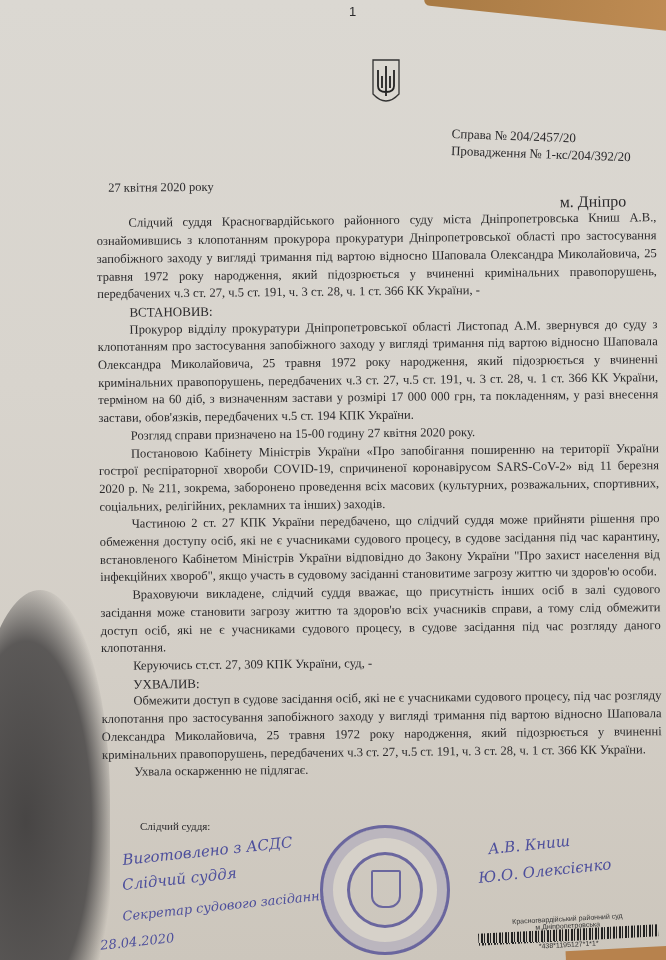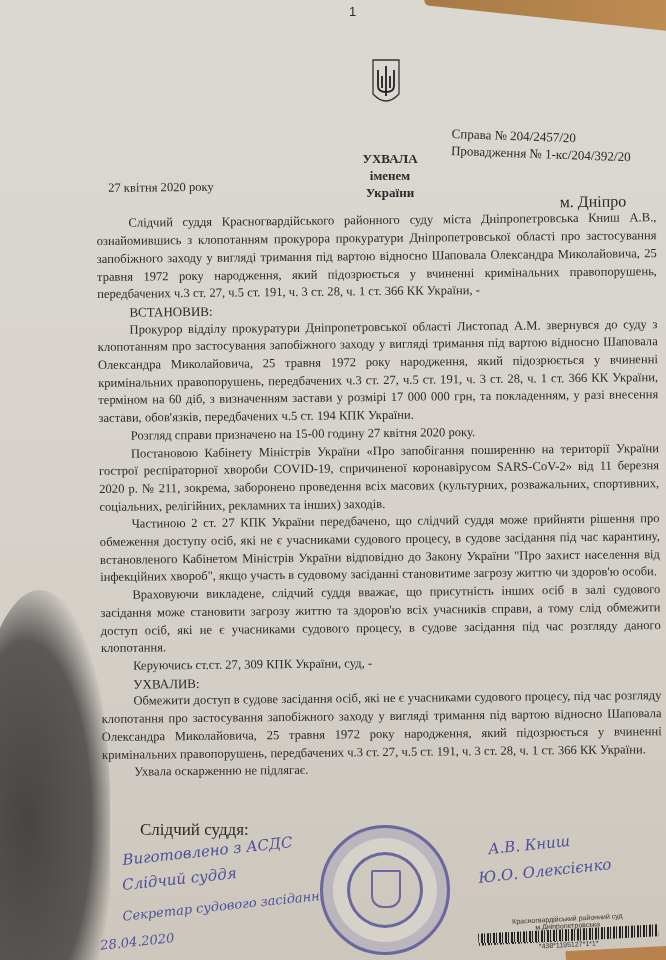--- a/index.html
+++ b/index.html
@@ -17,21 +17,21 @@
   .pn{position:absolute;left:349px;top:4px;font-family:"Liberation Sans",sans-serif;font-size:13px;}
   .coat{position:absolute;left:371px;top:58px;width:30px;height:50px;}
   .caseinfo{position:absolute;left:452px;top:125px;font-size:13px;line-height:17px;transform:rotate(2deg);transform-origin:left top;}
   .title{position:absolute;left:350px;top:150px;width:80px;text-align:center;font-weight:bold;font-size:13px;line-height:17px;}
   .body{position:absolute;left:96px;top:180px;width:560px;font-size:12.6px;line-height:17.7px;transform:rotate(-.6deg);transform-origin:left top;}
   .body p{margin:0;text-align:justify;text-indent:32px;}
   .body p.noind{text-indent:0;}
   .row{display:flex;justify-content:space-between;}
   .row .r{padding-right:30px;font-size:16px;}
   .hdr{text-align:center;font-size:13px;margin:0;}
-  .sig{position:absolute;left:140px;top:820px;font-size:17px;}
+  .sig{position:absolute;left:140px;top:820px;font-size:11px;}
   .hw{position:absolute;color:#4d4f9c;font-family:"DejaVu Serif",serif;font-style:italic;font-size:15px;transform:rotate(-6deg);}
   .stamp{position:absolute;left:320px;top:825px;width:124px;height:124px;border-radius:50%;
     border:3px solid #6a669e;box-shadow:inset 0 0 0 10px rgba(106,102,158,.25),inset 0 0 0 24px #d6d1c9,inset 0 0 0 27px #6a669e;}
   .stamp .c{position:absolute;left:48px;top:42px;width:26px;height:34px;border:2px solid #6a669e;border-radius:2px 2px 12px 12px;}
   .barcode{position:absolute;left:478px;top:915px;width:180px;transform:rotate(-3deg);font-family:"Liberation Sans",sans-serif;font-size:7px;text-align:center;color:#333;}
   .bars{height:12px;background:repeating-linear-gradient(90deg,#222 0 1px,transparent 1px 3px,#222 3px 5px,transparent 5px 6px);}
 </style>
 </head>
 <body>
 
@@ -44,24 +44,20 @@
   <svg class="coat" viewBox="0 0 30 50">
     <path d="M2 2 H28 V36 Q15 50 2 36 Z" fill="none" stroke="#333" stroke-width="1.3"></path>
     <path d="M15 8 V38 M7 12 V28 Q7 34 15 34 Q23 34 23 28 V12 M11 18 V30 M19 18 V30" fill="none" stroke="#222" stroke-width="1.8"></path>
   </svg>
 
   <div class="caseinfo">
     <div>Справа № 204/2457/20</div>
     <div>Провадження № 1-кс/204/392/20</div>
   </div>
 
-  <div class="title">
-    <div>УХВАЛА</div>
-    <div>іменем України</div>
-  </div>
 
   <div class="body">
     <p class="noind" style="text-indent:12px;">27 квітня 2020 року</p>
     <div class="row">
       <span></span>
       <span class="r">м. Дніпро</span>
     </div>
     <p>Слідчий суддя Красногвардійського районного суду міста Дніпропетровська Книш А.В., ознайомившись з клопотанням прокурора прокуратури Дніпропетровської області про застосування запобіжного заходу у вигляді тримання під вартою відносно Шаповала Олександра Миколайовича, 25 травня 1972 року народження, який підозрюється у вчиненні кримінальних правопорушень, передбачених ч.3 ст. 27, ч.5 ст. 191, ч. 3 ст. 28, ч. 1 ст. 366 КК України, -</p>
     <p class="hdr">ВСТАНОВИВ:</p>
     <p>Прокурор відділу прокуратури Дніпропетровської області Листопад А.М. звернувся до суду з клопотанням про застосування запобіжного заходу у вигляді тримання під вартою відносно Шаповала Олександра Миколайовича, 25 травня 1972 року народження, який підозрюється у вчиненні кримінальних правопорушень, передбачених ч.3 ст. 27, ч.5 ст. 191, ч. 3 ст. 28, ч. 1 ст. 366 КК України, терміном на 60 діб, з визначенням застави у розмірі 17 000 000 грн, та покладенням, у разі внесення застави, обов'язків, передбачених ч.5 ст. 194 КПК України.</p>

